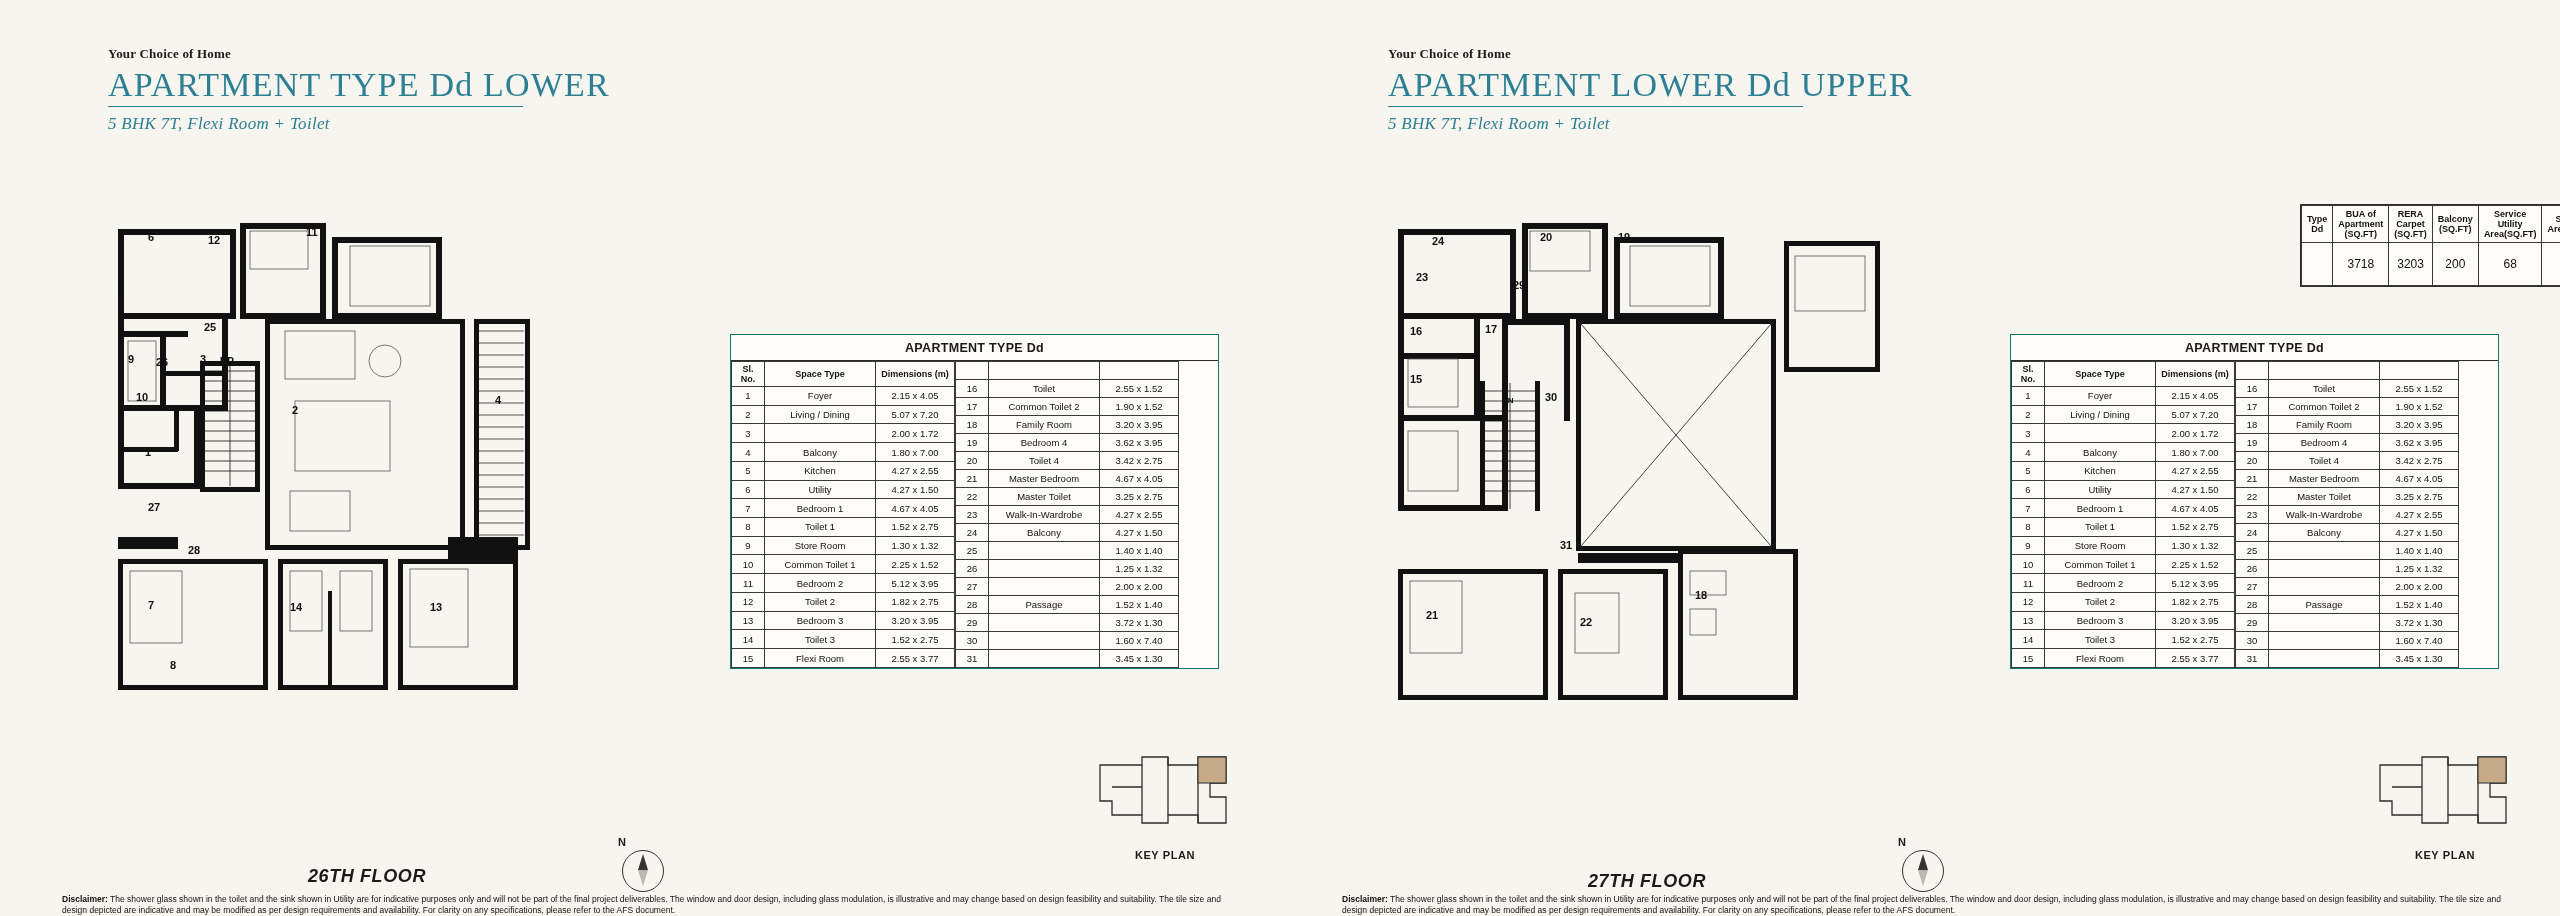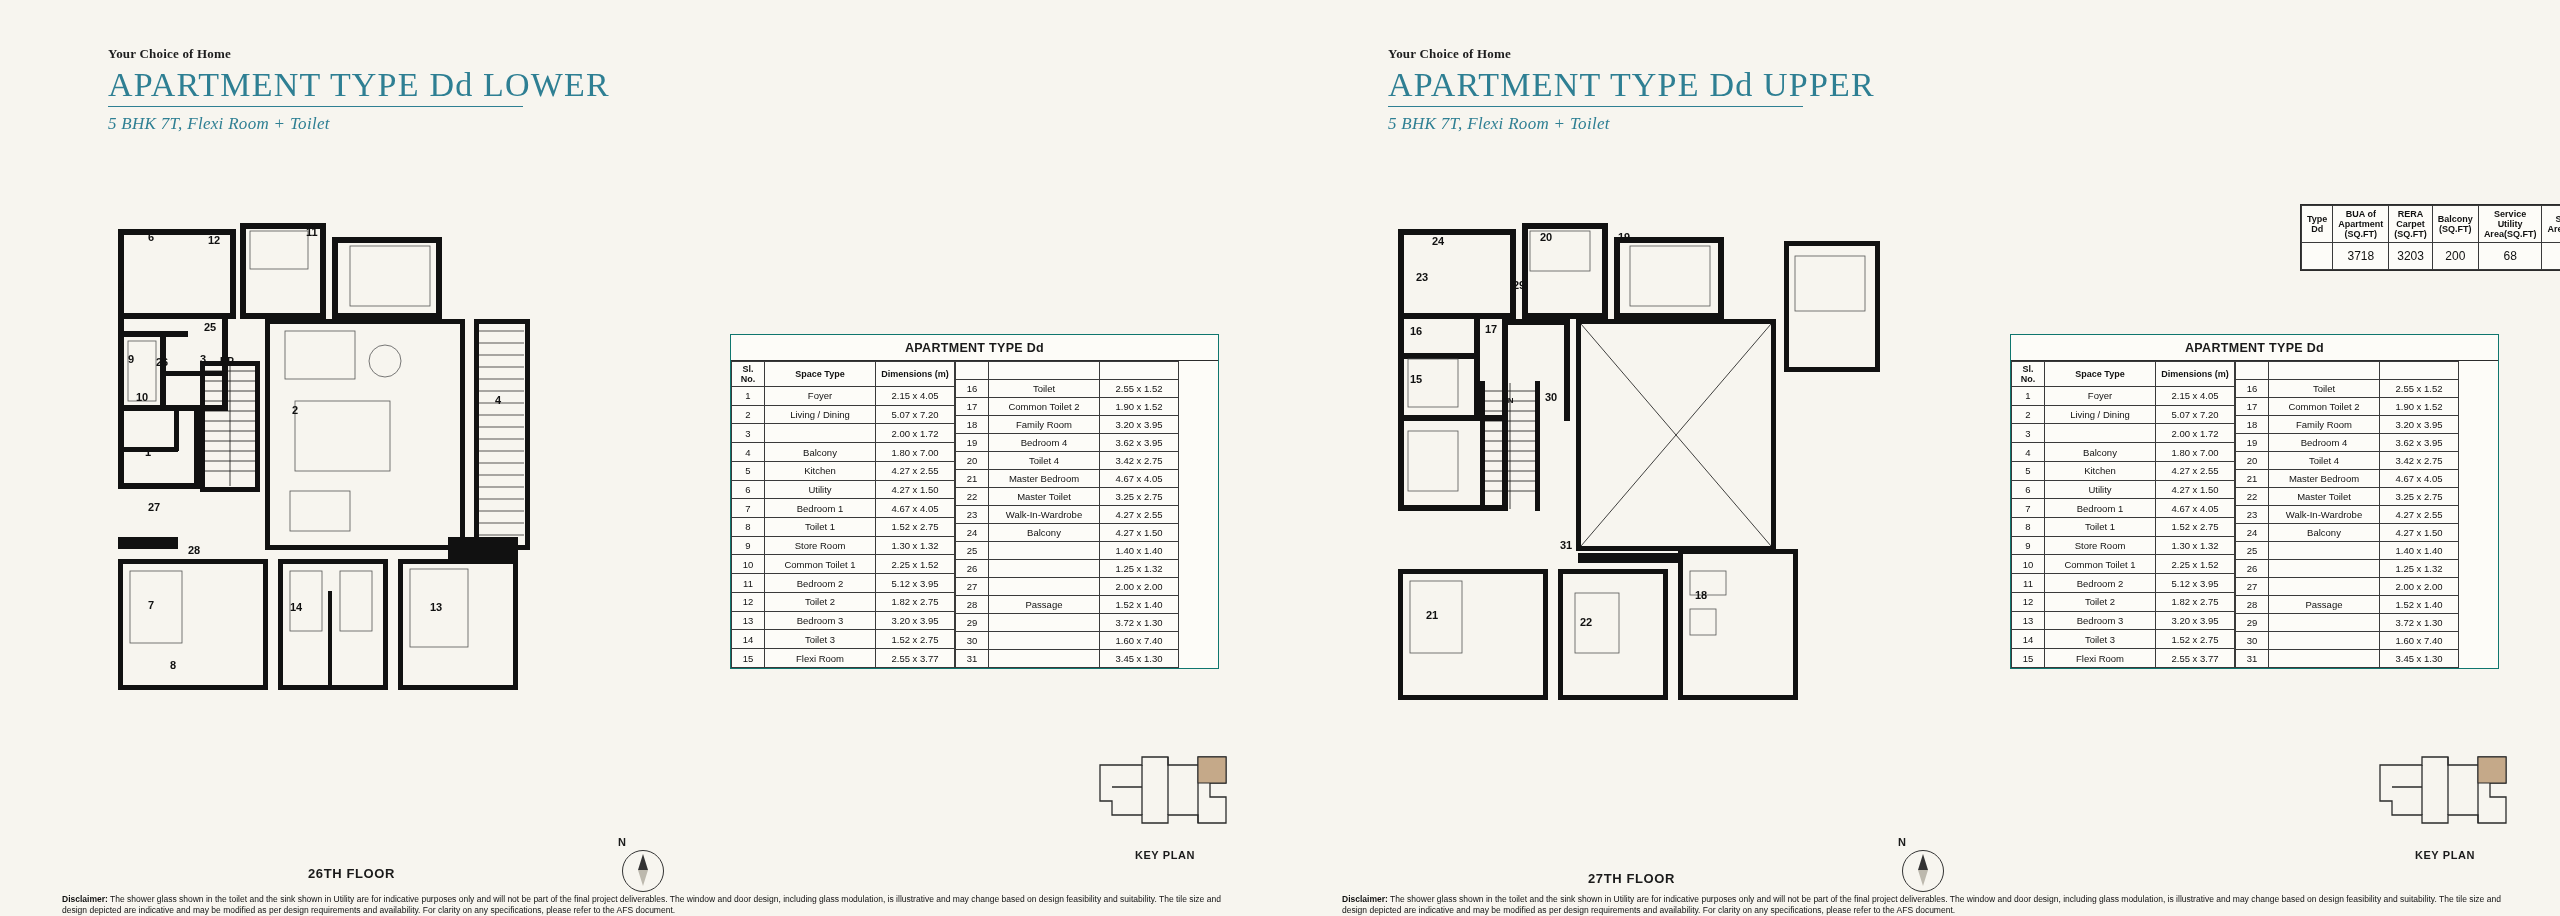--- a/index.html
+++ b/index.html
@@ -33,21 +33,21 @@
   }
 
   
   .plan{position:absolute;left:100px;top:185px;width:560px;height:650px;}
   .plan svg{position:absolute;left:0;top:0;}
   .numlbl{
     position:absolute;font-size:11px;font-weight:bold;color:#111;
     font-family:"Liberation Sans", sans-serif;
   }
   .floorlbl{
-    position:absolute;font-size:13px;font-weight:bold;letter-spacing:.6px;
+    position:absolute;font-size:18px;font-weight:bold;letter-spacing:.6px;font-style:italic;
   }
 
   
   .compass{position:absolute;width:46px;height:60px;}
   .compass .n{position:absolute;left:0;top:0;font-size:11px;font-weight:bold;}
   .compass .circ{
     position:absolute;left:4px;top:14px;width:40px;height:40px;border-radius:50%;
     border:1.2px solid #333;
   }
   .compass .needle{
@@ -88,21 +88,21 @@
   .t .sp{width:104px;}
   .t .dm{width:72px;}
 
   
   .bua{position:absolute;border:1px solid #2b2b2b;background:#fdfcf8;}
   table.bt{border-collapse:collapse;font-size:9px;}
   table.bt th,table.bt td{
     border:1px solid #3a3a3a;text-align:center;padding:3px 5px;color:#111;
   }
   table.bt th{font-weight:bold;line-height:10px;}
-  table.bt td{font-size:12px;padding:6px 5px;}
+  table.bt td{font-size:12px;padding:14px 5px;}
   table.bt td.first{font-size:9px;font-weight:bold;}
 
   
   .disc{
     position:absolute;font-size:8.5px;line-height:11px;color:#111;width:1180px;
   }
   .disc b{font-weight:bold;margin-top:32px;}
 </style>
 </head>
 <body>
@@ -462,21 +462,21 @@
 
   <div class="disc" style="left:62px;top:878px;">
     <b>Disclaimer:</b><span> The shower glass shown in the toilet and the sink shown in Utility are for indicative purposes only and will not be part of the final project deliverables. The window and door design, including glass modulation, is illustrative and may change based on design feasibility and suitability. The tile size and design depicted are indicative and may be modified as per design requirements and availability. For clarity on any specifications, please refer to the AFS document.</span>
   </div>
 </div>
 
 <div class="panel right">
 
   <div class="hdr">
     <div class="eyebrow">Your Choice of Home</div>
-    <div class="title">APARTMENT TYPE Dd UPPER</div>
+    <div class="title">APARTMENT LOWER Dd UPPER</div>
     <div class="rule"></div>
     <div class="sub">5 BHK 7T, Flexi Room + Toilet</div>
   </div>
 
   <div class="bua" style="left:1020px;top:188px;">
     <table class="bt">
       <thead>
           <tr>
             <th>Type<br>Dd</th>
             <th>BUA of<br>Apartment<br>(SQ.FT)</th>

